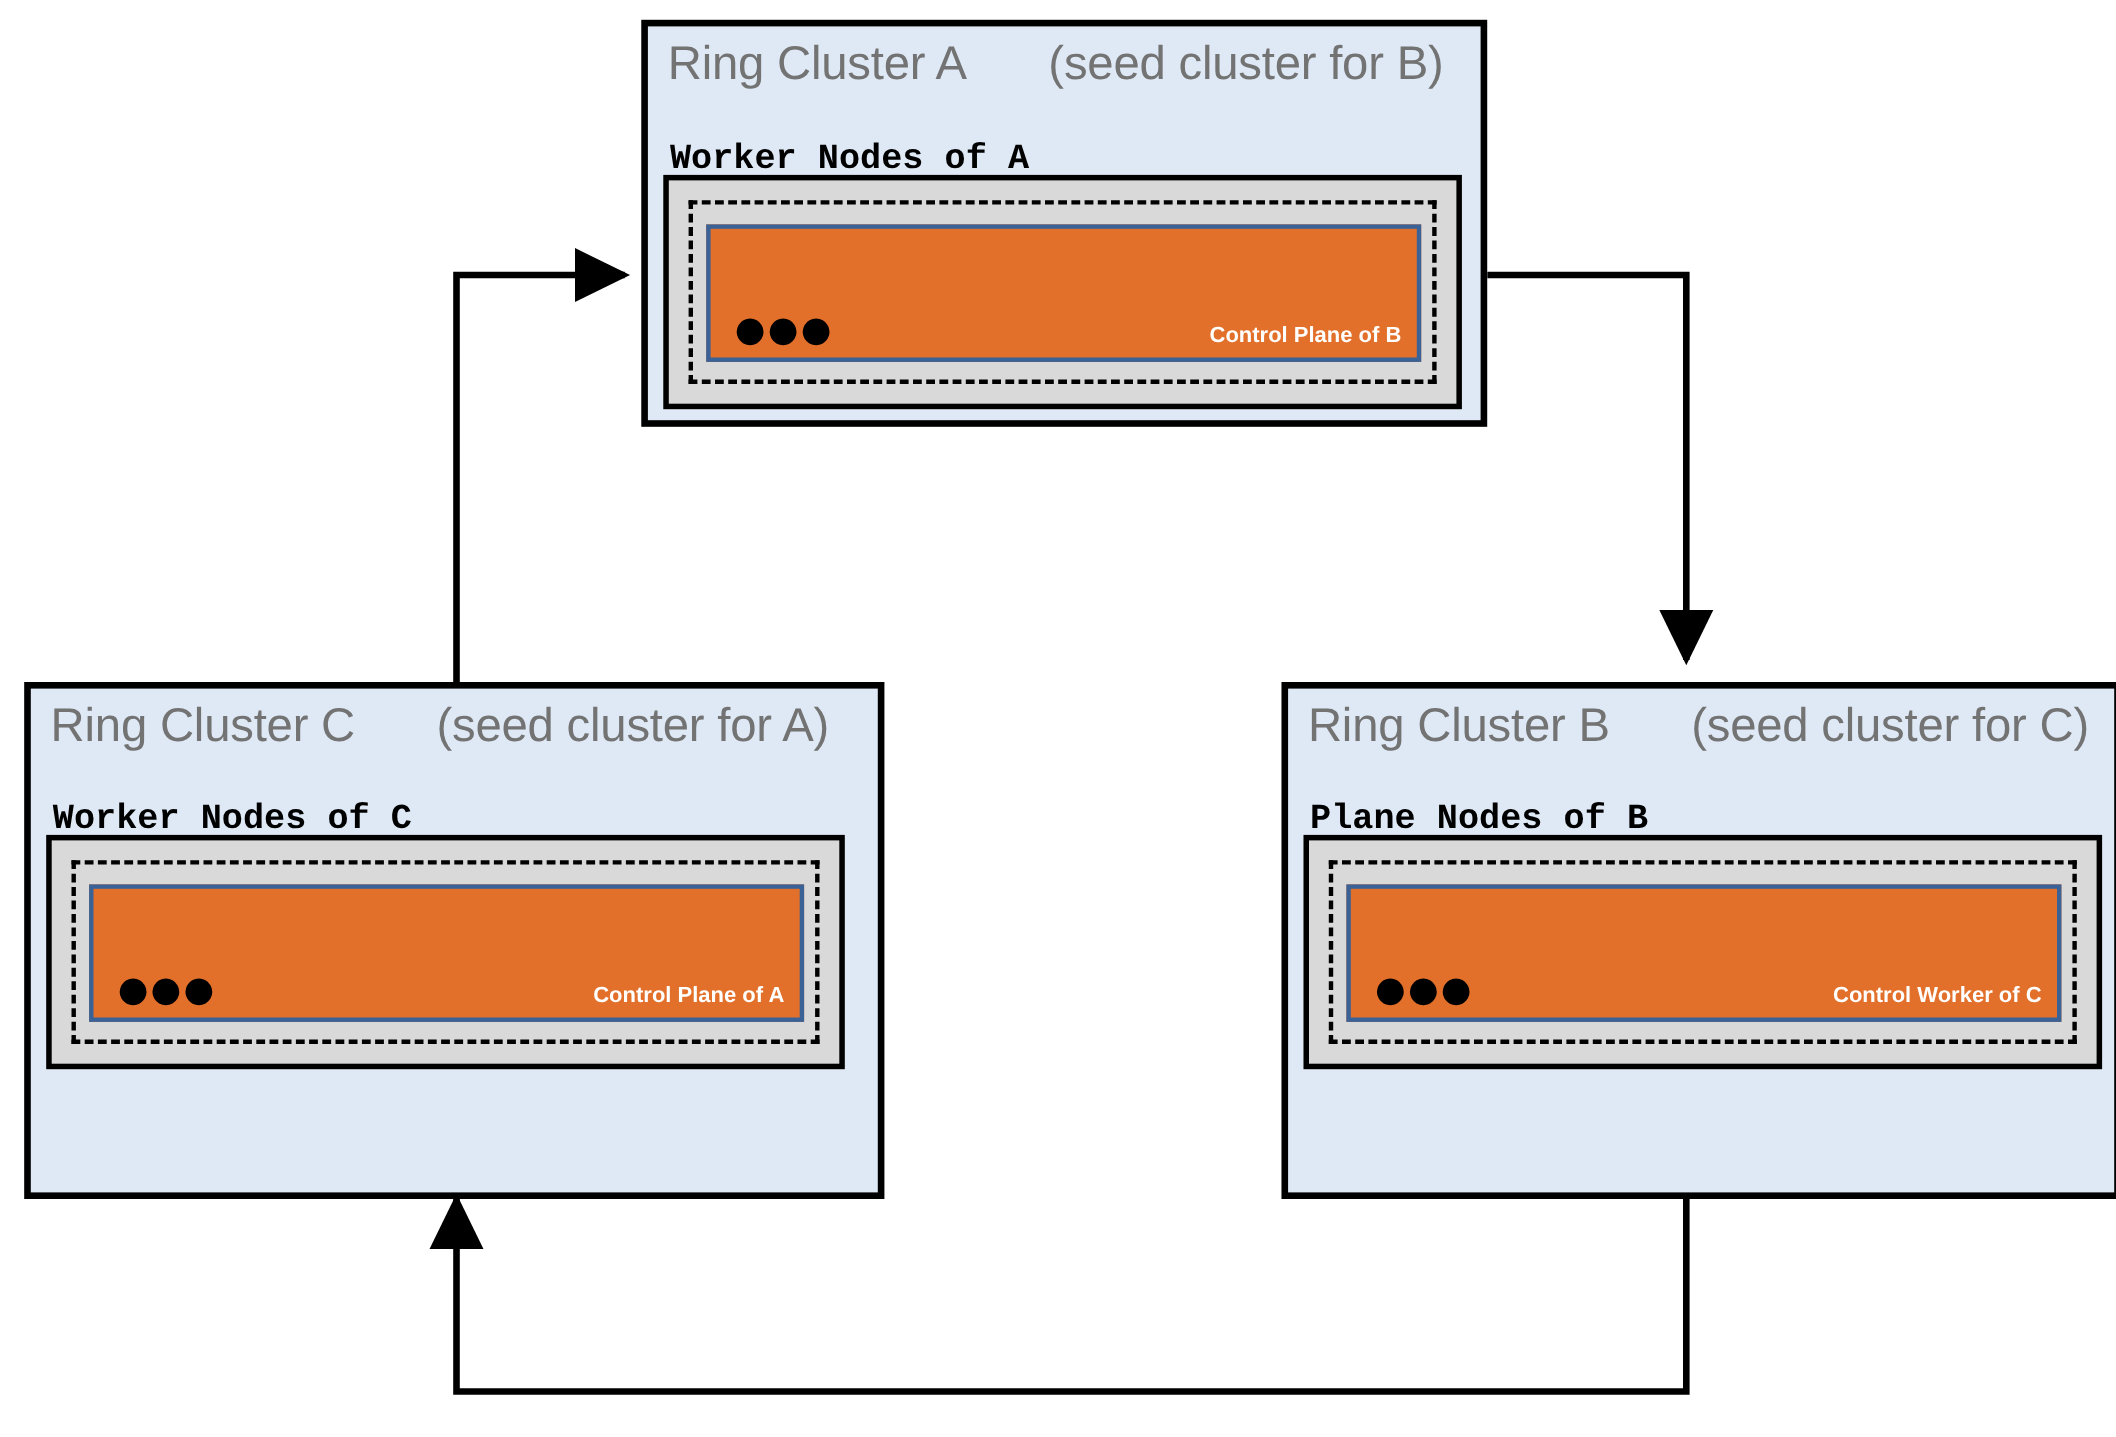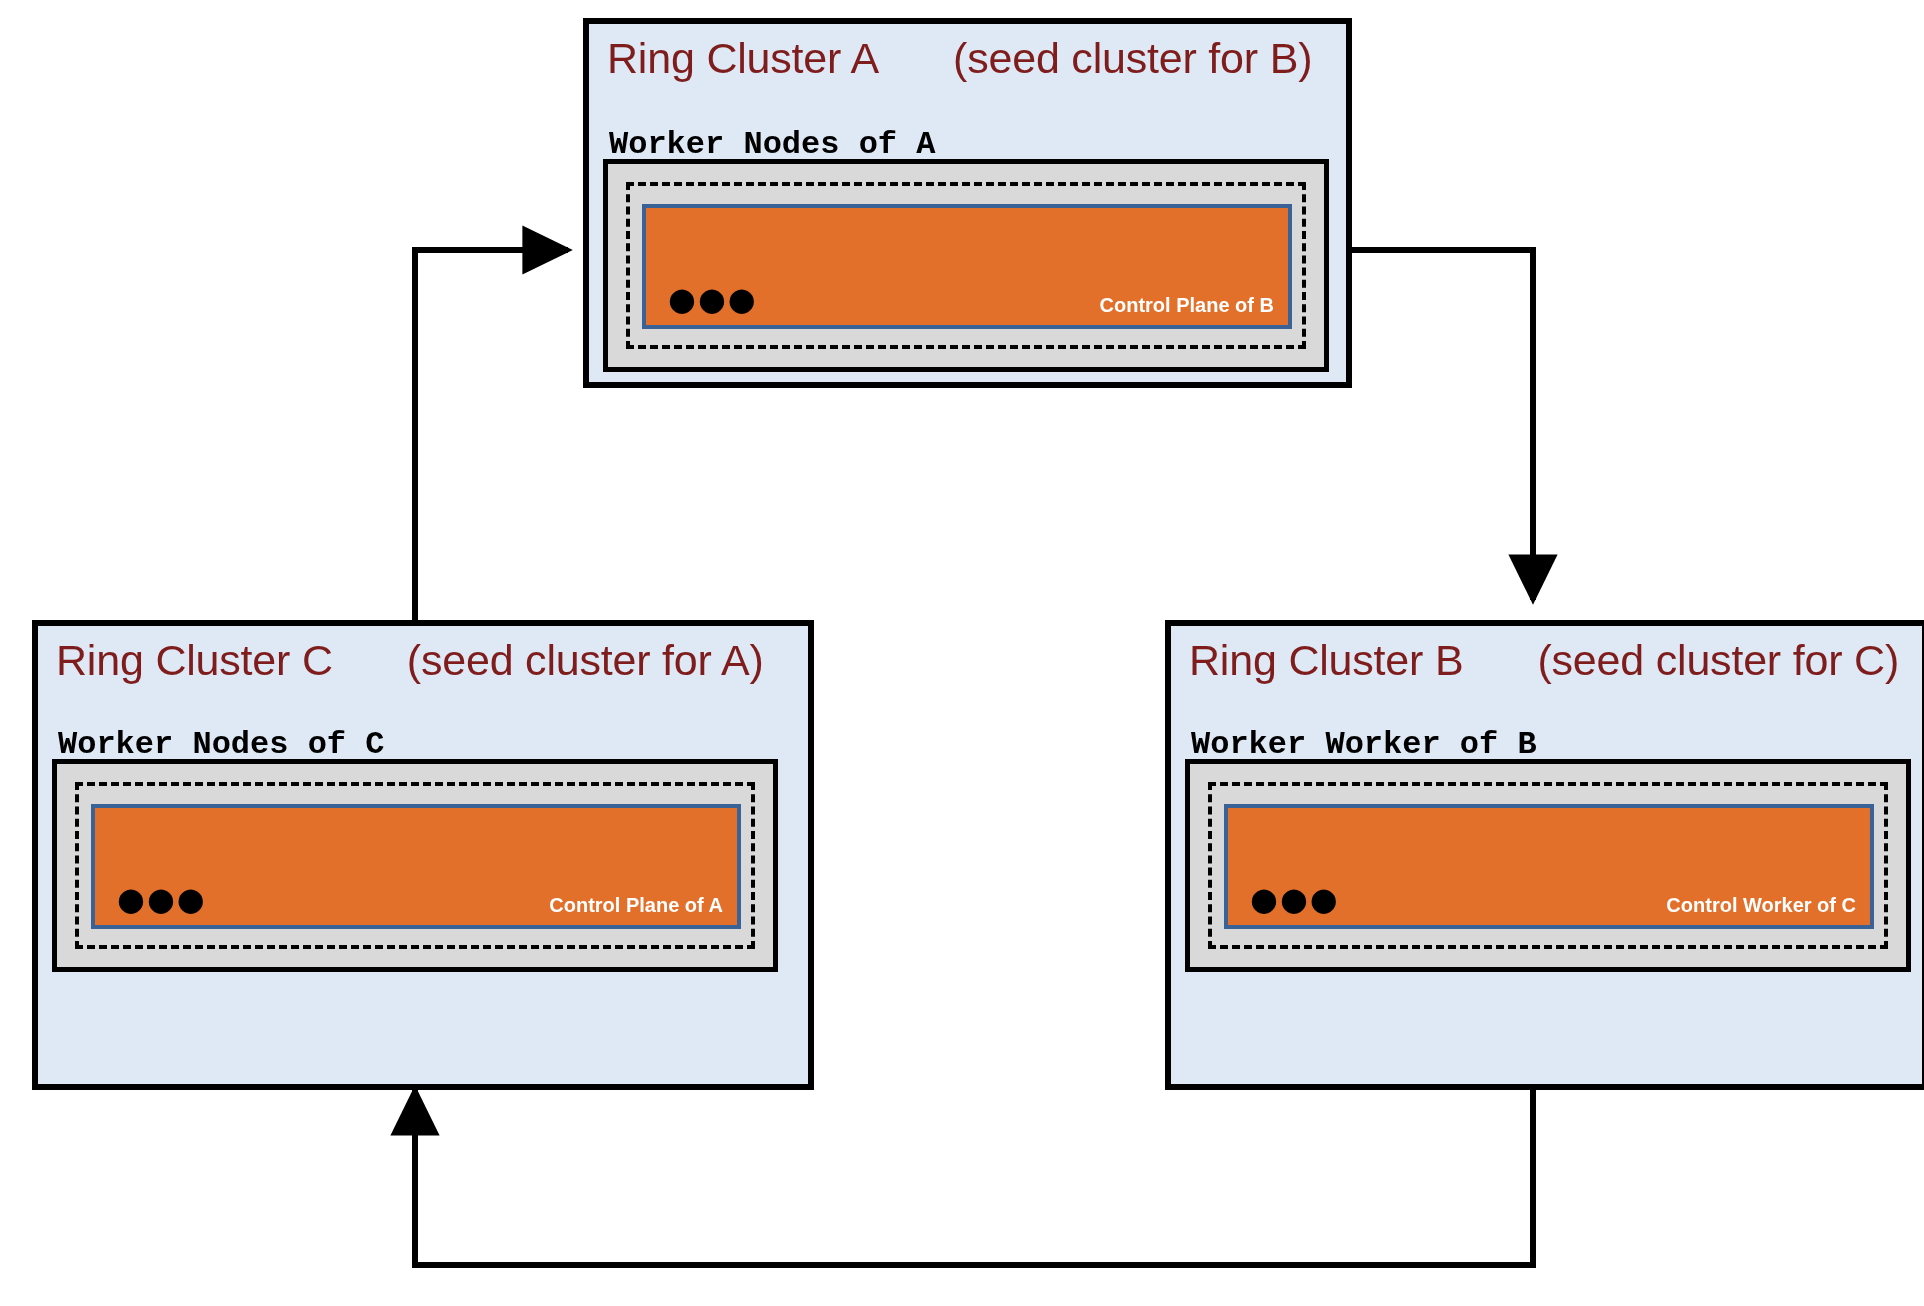--- a/index.html
+++ b/index.html
@@ -26,21 +26,21 @@
     border: 6px solid #000000;
     z-index: 5;
   }
   .cluster-title {
     position: absolute;
     left: 18px;
     top: 10px;
     white-space: nowrap;
     font-size: 43px;
     font-weight: 400;
-    color: #7f1d1d;
+    color: #737373;
     letter-spacing: -0.2px;
   }
   .cluster-title .seed {
     display: inline-block;
     margin-left: 74px;
   }
   .worker-label {
     position: absolute;
     left: 20px;
     font-size: 32px;
@@ -135,40 +135,40 @@
 
     <div class="worker-box" style="left:14px; top:135px; width:726px; height:213px;">
       <div class="dashed-box" style="left:18px; top:18px; right:18px; bottom:18px;"></div>
       <div class="control-plane" style="left:34px; top:40px; width:650px; height:125px;">
         <div class="dots">●●●</div>
         <div class="cp-label">Control Plane of B</div>
       </div>
     </div>
   </div>
 
-  <div class="cluster" style="left:32px; top:620px; width:782px; height:470px;">
+  <div class="cluster" style="left:22px; top:620px; width:782px; height:470px;">
     <div class="cluster-title">
       <span>Ring Cluster C</span><span class="seed">(seed cluster for A)</span>
     </div>
     <div class="worker-label" style="top:100px;text-align:right;">Worker Nodes of C</div>
 
     <div class="worker-box" style="left:14px; top:133px; width:726px; height:213px;">
       <div class="dashed-box" style="left:18px; top:18px; right:18px; bottom:18px;"></div>
       <div class="control-plane" style="left:34px; top:40px; width:650px; height:125px;">
         <div class="dots">●●●</div>
         <div class="cp-label">Control Plane of A</div>
       </div>
     </div>
   </div>
 
   <div class="cluster" style="left:1165px; top:620px; width:763px; height:470px;">
     <div class="cluster-title">
       <span>Ring Cluster B</span><span class="seed">(seed cluster for C)</span>
     </div>
-    <div class="worker-label" style="top:100px;">Worker Worker of B</div>
+    <div class="worker-label" style="top:100px;">Plane Nodes of B</div>
 
     <div class="worker-box" style="left:14px; top:133px; width:726px; height:213px;">
       <div class="dashed-box" style="left:18px; top:18px; right:18px; bottom:18px;"></div>
       <div class="control-plane" style="left:34px; top:40px; width:650px; height:125px;">
         <div class="dots">●●●</div>
         <div class="cp-label">Control Worker of C</div>
       </div>
     </div>
   </div>
 

